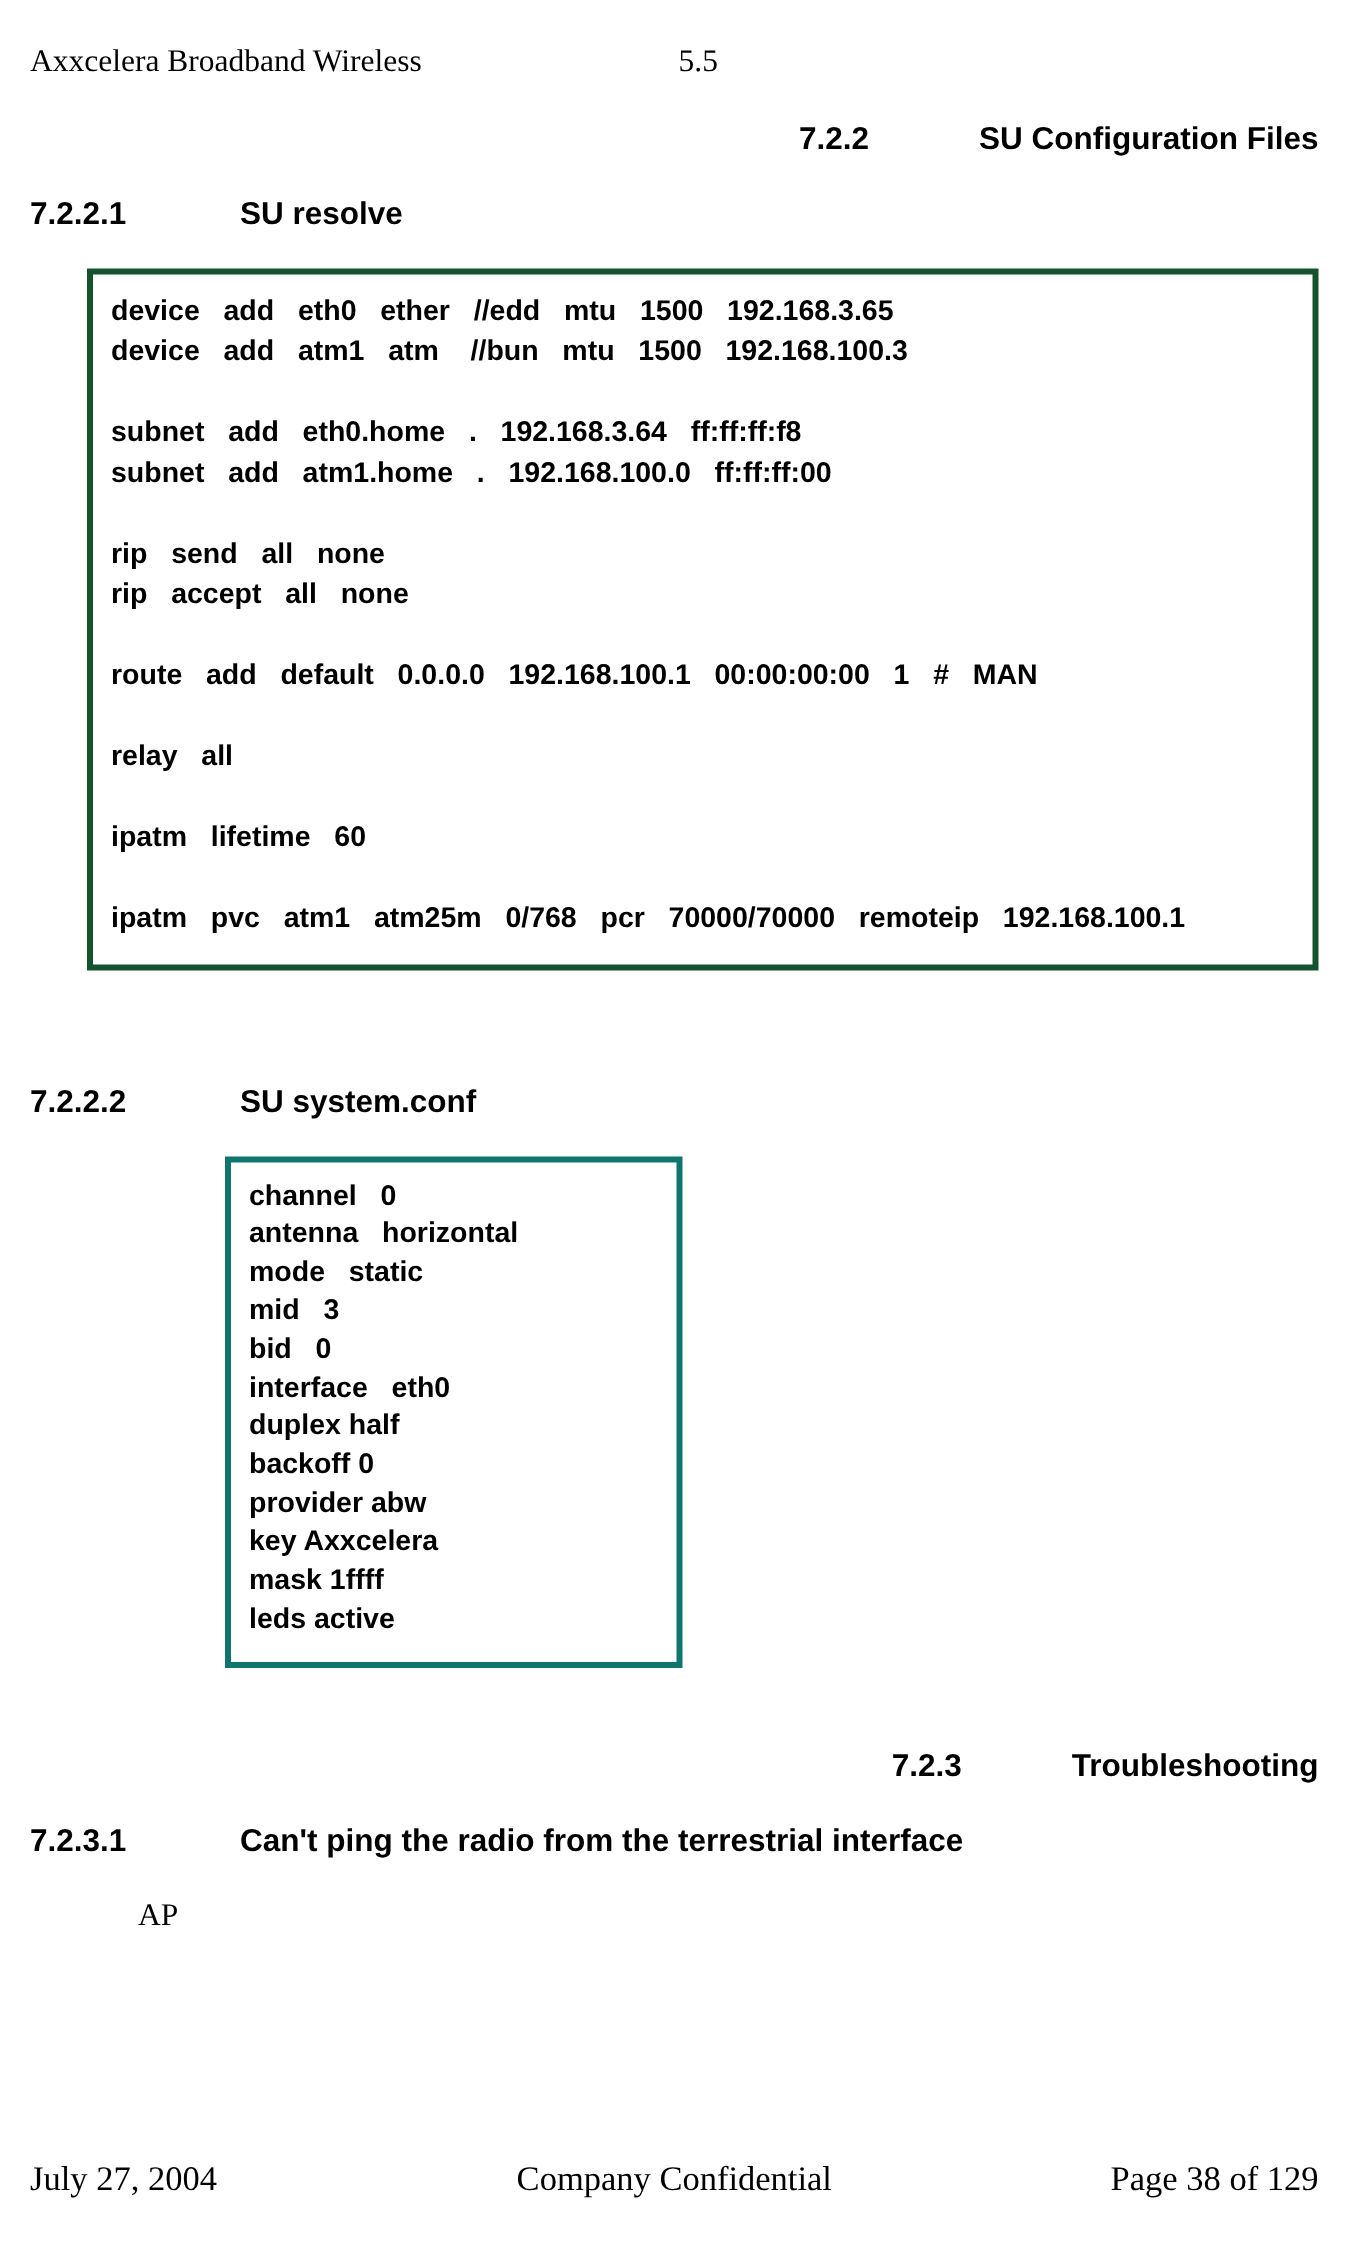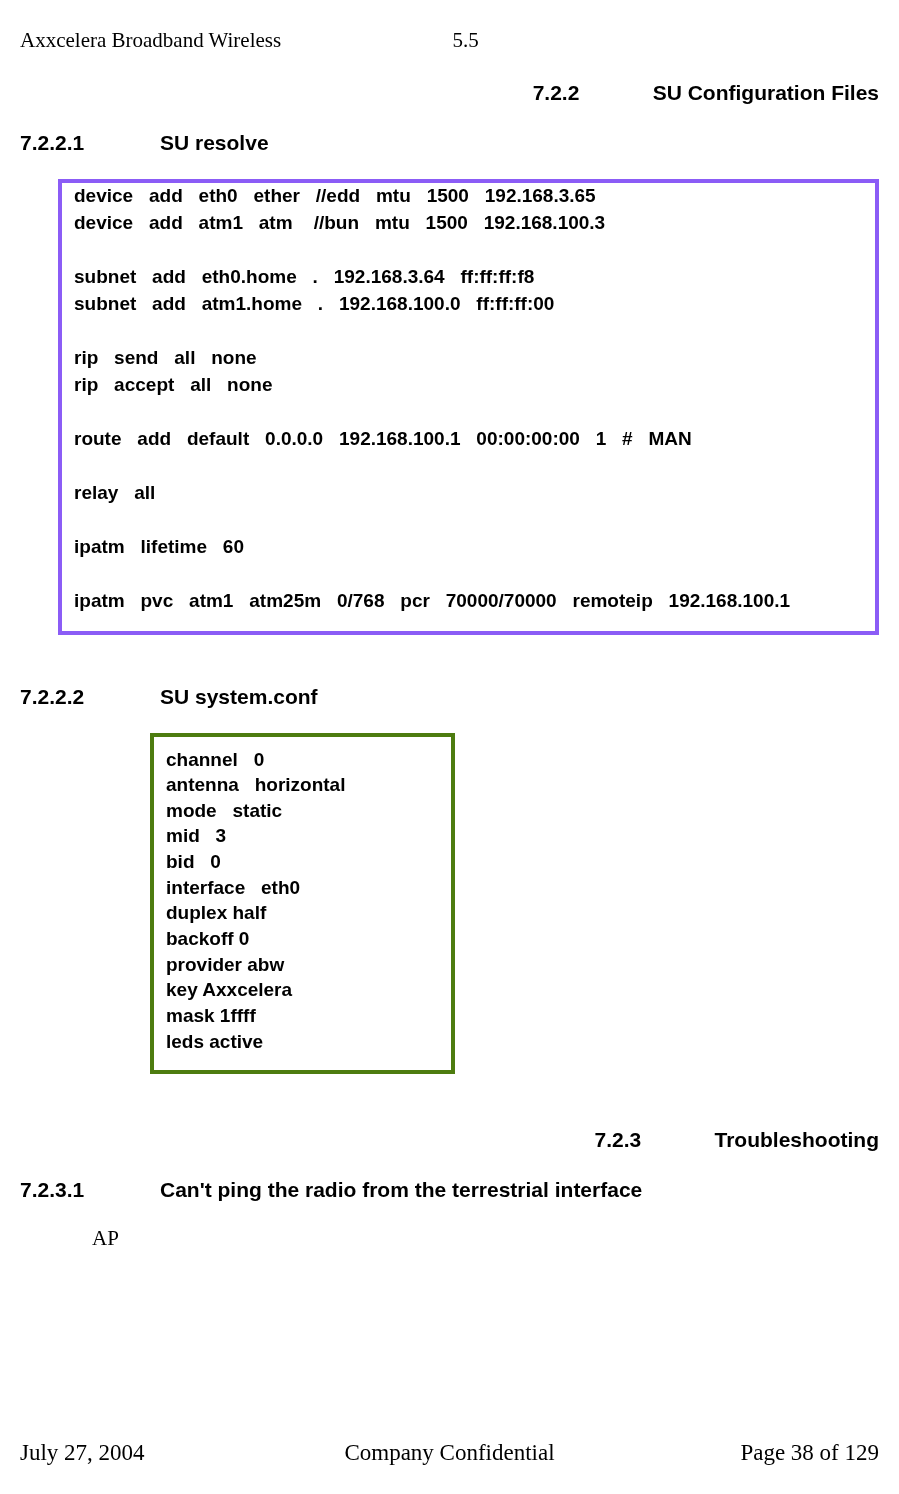--- a/index.html
+++ b/index.html
@@ -46,32 +46,32 @@
       font-weight: bold;
       font-size: 21px;
       display: flex;
       margin-bottom: 24px;
     }
     .subsection-heading .num {
       display: inline-block;
       width: 140px;
     }
     .code-box {
-      border: 4px solid #8b5cf6;
+      border: 4px solid #14532d;
       font-family: Arial, Helvetica, sans-serif;
       font-weight: bold;
       font-size: 19px;
-      padding: 0 12px 16px 12px;
+      padding: 12px 12px 16px 12px;
       white-space: pre;
       line-height: 1.42;
       margin-left: 38px;
-      margin-bottom: 50px;
+      margin-bottom: 76px;
     }
     .code-box-small {
-      border: 4px solid #4d7c0f;
+      border: 4px solid #0f766e;
       font-family: Arial, Helvetica, sans-serif;
       font-weight: bold;
       font-size: 19px;
       padding: 10px 12px 16px 12px;
       white-space: pre;
       line-height: 1.35;
       margin-left: 130px;
       margin-bottom: 54px;
       width: 305px;
     }

